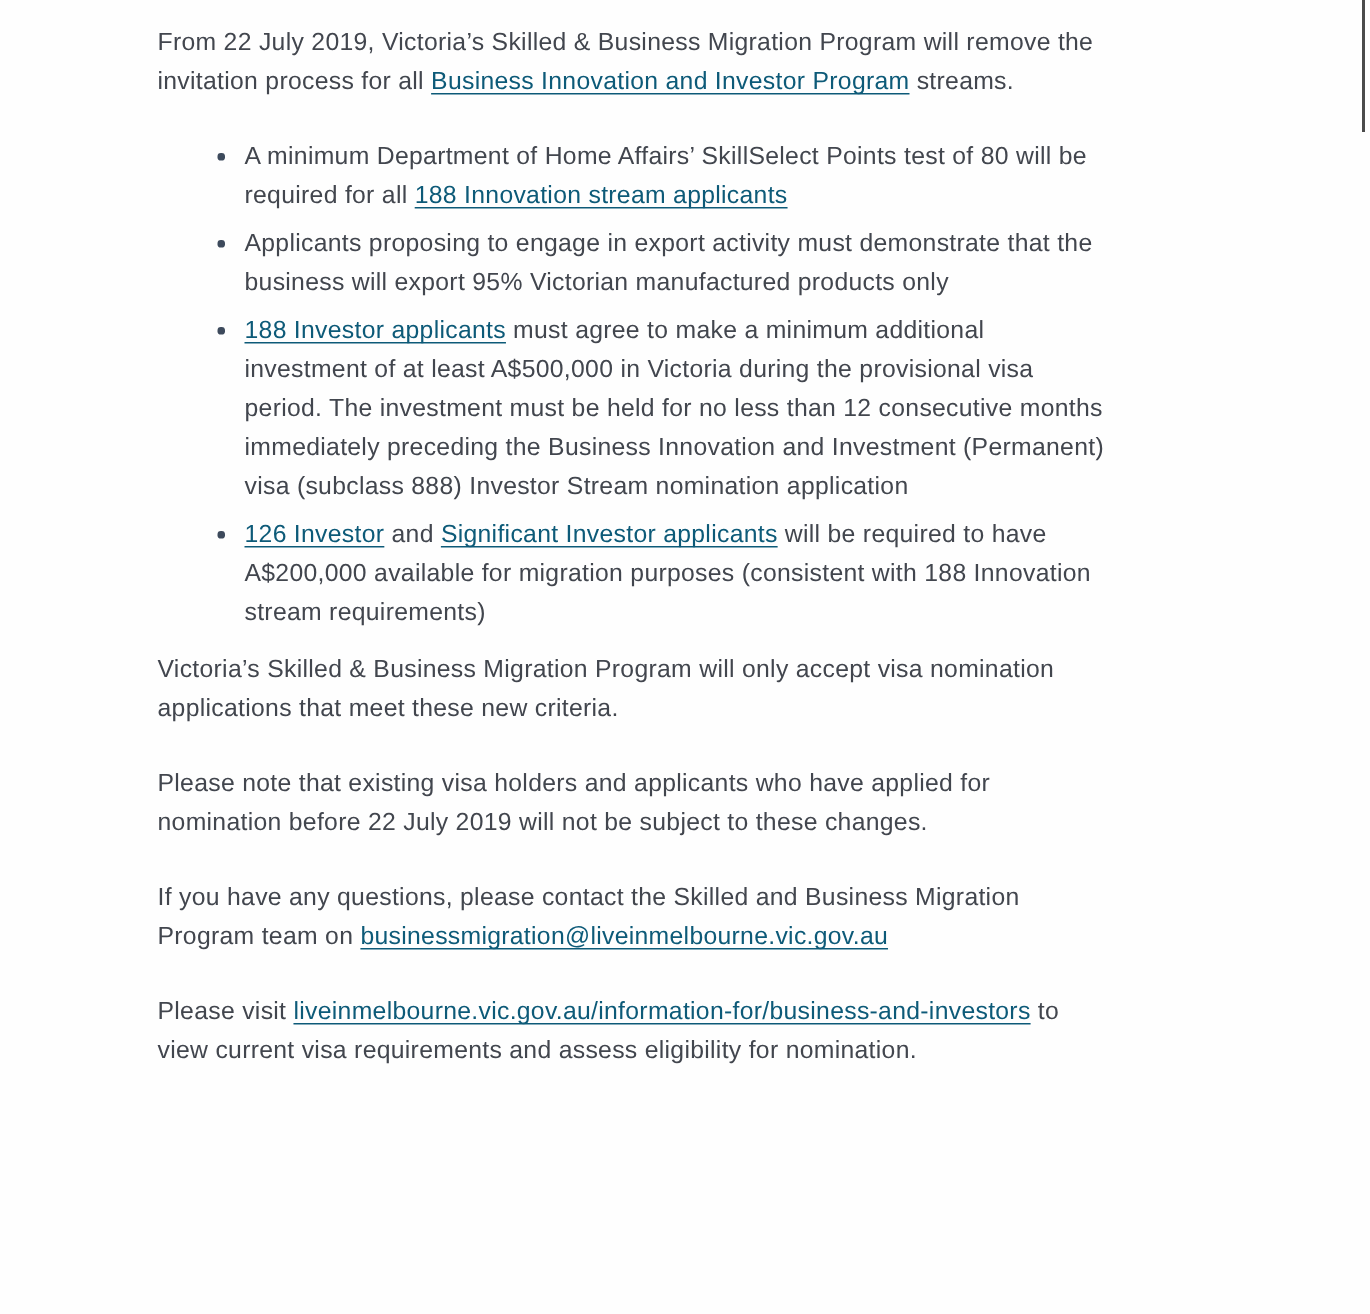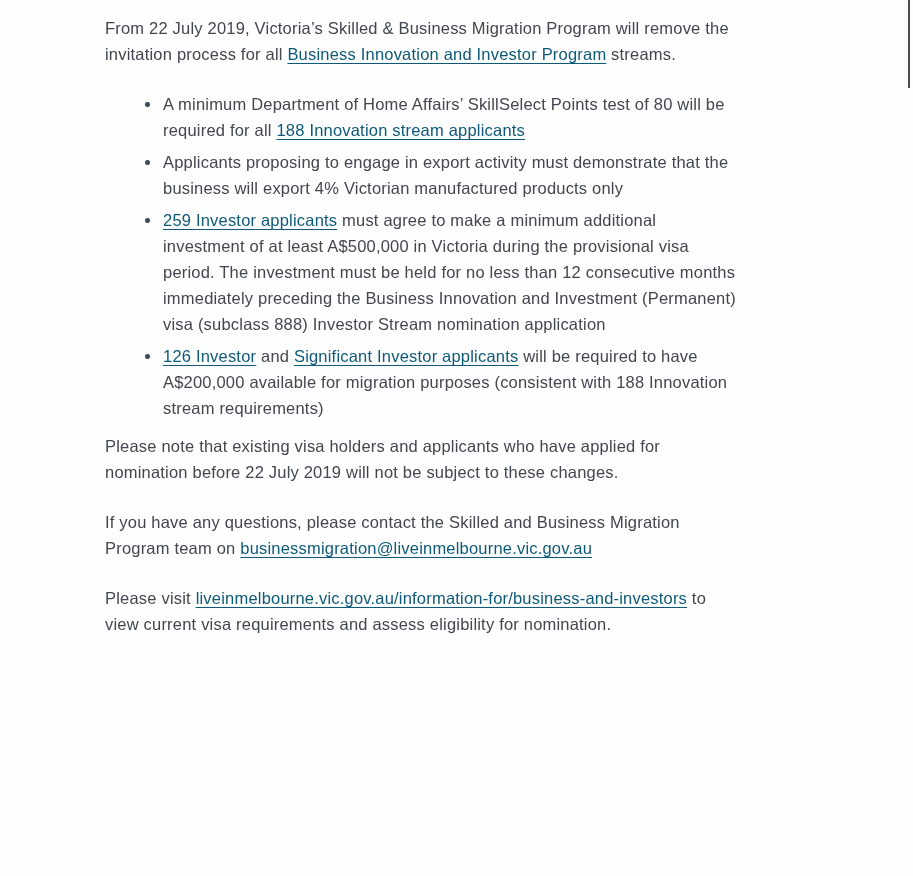--- a/index.html
+++ b/index.html
@@ -69,25 +69,26 @@
 
 <div class="edge-line"></div>
 
 <article class="doc">
 
   <p><span>From 22 July 2019, Victoria’s Skilled &amp; Business Migration Program will remove the invitation process for all </span><a class="lnk" href="#">Business Innovation and Investor Program</a><span> streams.</span></p>
 
 
   <ul class="criteria">
     <li><span>A minimum Department of Home Affairs’ SkillSelect Points test of 80 will be required for all </span><a class="lnk" href="#">188 Innovation stream applicants</a></li>
-    <li><span>Applicants proposing to engage in export activity must demonstrate that the business will export 4% Victorian manufactured products only</span></li>
-    <li><a class="lnk" href="#">259 Investor applicants</a><span> must agree to make a minimum additional investment of at least A$500,000 in Victoria during the provisional visa period. The investment must be held for no less than 12 consecutive months immediately preceding the Business Innovation and Investment (Permanent) visa (subclass 888) Investor Stream nomination application</span></li>
+    <li><span>Applicants proposing to engage in export activity must demonstrate that the business will export 95% Victorian manufactured products only</span></li>
+    <li><a class="lnk" href="#">188 Investor applicants</a><span> must agree to make a minimum additional investment of at least A$500,000 in Victoria during the provisional visa period. The investment must be held for no less than 12 consecutive months immediately preceding the Business Innovation and Investment (Permanent) visa (subclass 888) Investor Stream nomination application</span></li>
     <li><a class="lnk" href="#">126 Investor</a><span> and </span><a class="lnk" href="#">Significant Investor applicants</a><span> will be required to have A$200,000 available for migration purposes (consistent with 188 Innovation stream requirements)</span></li>
   </ul>
 
+  <p><span>Victoria’s Skilled &amp; Business Migration Program will only accept visa nomination applications that meet these new criteria.</span></p>
 
   <p><span>Please note that existing visa holders and applicants who have applied for nomination before 22 July 2019 will not be subject to these changes.</span></p>
 
   <p><span>If you have any questions, please contact the Skilled and Business Migration Program team on </span><a class="lnk" href="#">businessmigration@liveinmelbourne.vic.gov.au</a></p>
 
   <p><span>Please visit </span><a class="lnk" href="#">liveinmelbourne.vic.gov.au/information-for/business-and-investors</a><span> to view current visa requirements and assess eligibility for nomination.</span></p>
 
 </article>
 
 </body></html>

